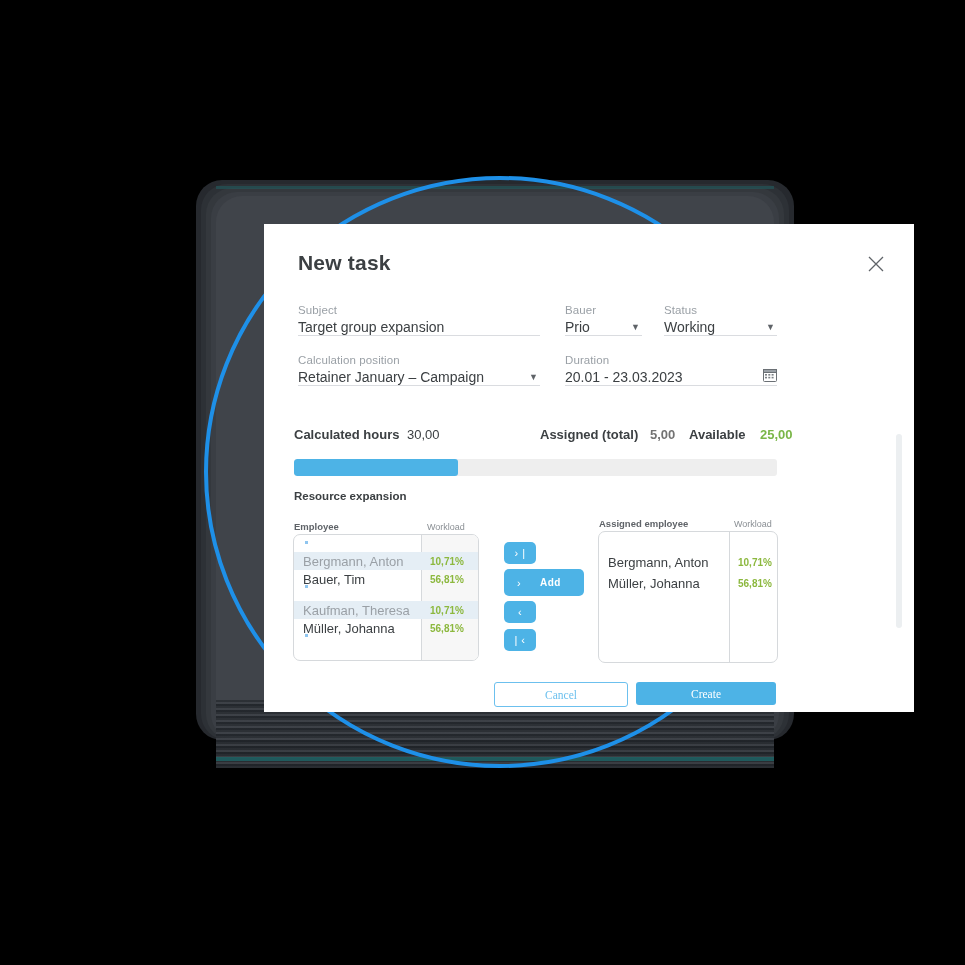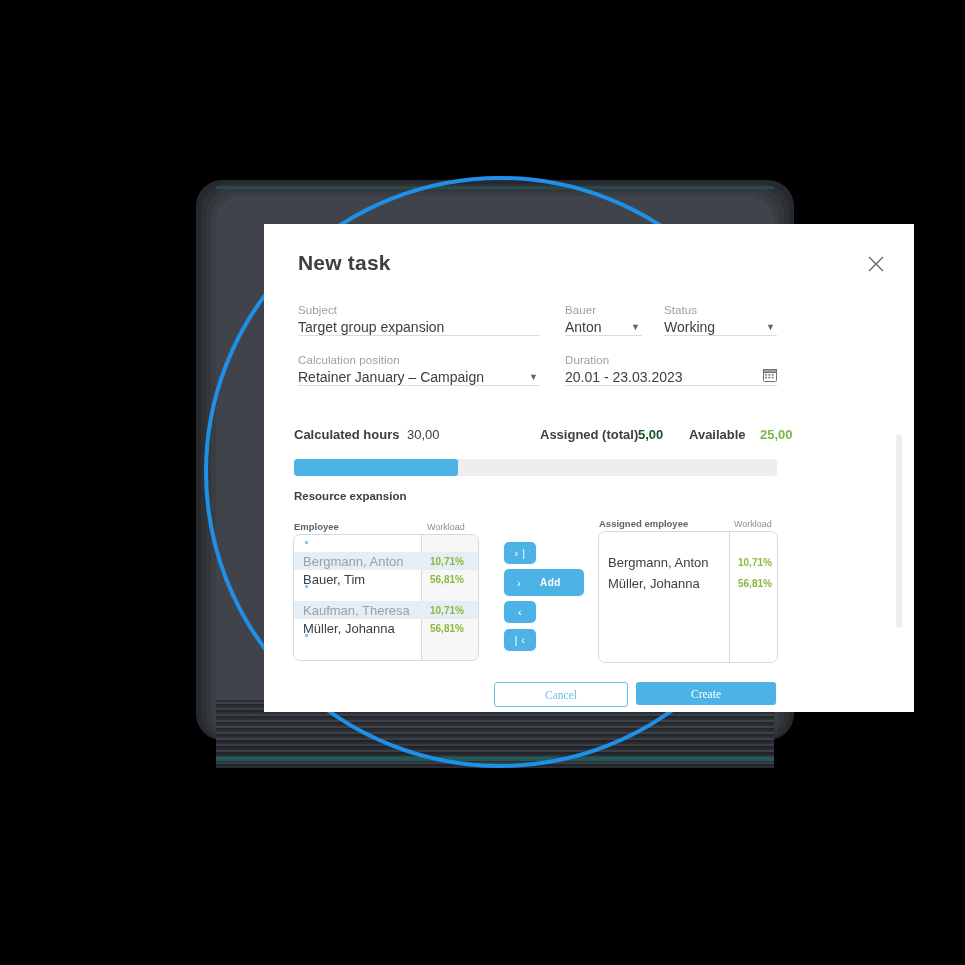--- a/index.html
+++ b/index.html
@@ -43,21 +43,21 @@
   .f-prio{left:301px;top:80px;width:77px;}
   .f-status{left:400px;top:80px;width:113px;}
   .f-calcpos{left:34px;top:130px;width:242px;}
   .f-duration{left:301px;top:130px;width:212px;}
 
   .hours-row{position:absolute;left:30px;top:203px;width:480px;font-size:13px;color:#3c4043;font-weight:bold;}
   .hours-row .val{font-weight:normal;}
   .h-calc{position:absolute;left:0;top:0;}
   .h-calc-v{position:absolute;left:113px;top:0;}
   .h-assigned{position:absolute;left:246px;top:0;}
-  .h-assigned-v{position:absolute;left:344px;top:0;color:#14532d;}
+  .h-assigned-v{position:absolute;left:356px;top:0;color:#737373;}
   .h-avail{position:absolute;left:395px;top:0;}
   .h-avail-v{position:absolute;left:466px;top:0;color:#7ab648;}
 
   .progress{position:absolute;left:30px;top:235px;width:483px;height:17px;background:#eeeeee;border-radius:3px;overflow:hidden;}
   .progress-fill{height:100%;background:#4db3e6;border-radius:3px;}
 
   .section-title{position:absolute;left:30px;top:266px;font-size:11.5px;font-weight:bold;color:#3c4043;}
 
   .col-head{position:absolute;font-size:9.5px;font-weight:bold;color:#5f6368;}
   .ch-emp{left:30px;top:297px;}
@@ -128,21 +128,21 @@
     </div>
 
     <div class="field f-subject">
       <div class="f-label">Subject</div>
       <div class="f-value">Target group expansion</div>
     </div>
 
     <div class="field f-prio">
       <div class="f-label">Bauer</div>
       <div class="f-value">
-        <span>Anton</span>
+        <span>Prio</span>
         <span class="caret">▼</span>
       </div>
     </div>
 
     <div class="field f-status">
       <div class="f-label">Status</div>
       <div class="f-value">
         <span>Working</span>
         <span class="caret">▼</span>
       </div>

